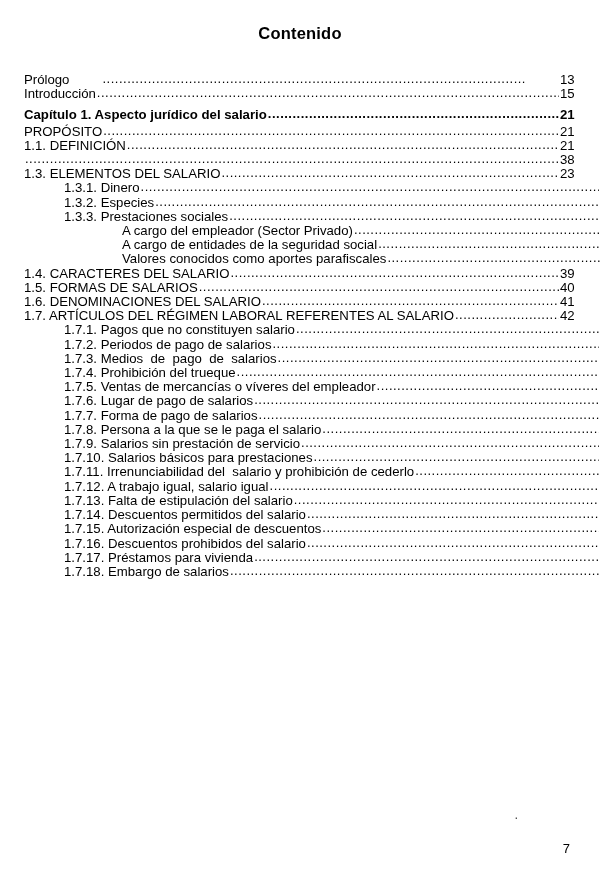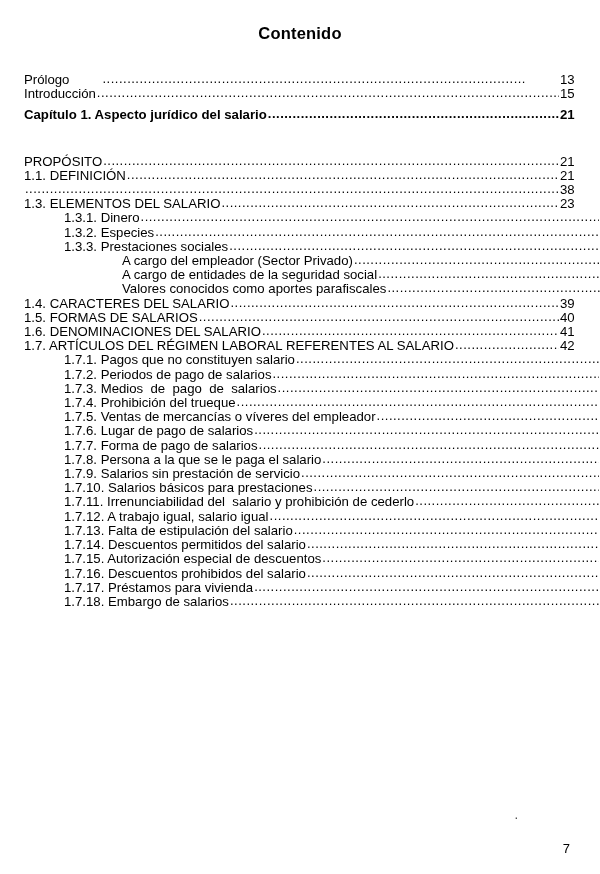--- a/index.html
+++ b/index.html
@@ -61,21 +61,21 @@
     min-width: 16px;
   }
 
   
   .lvl0 { padding-left: 0px; }
   .lvl1 { padding-left: 40px; }
   .lvl2 { padding-left: 98px; }
 
   
   .sp-lg { margin-top: 8px; }
-  .sp-md { margin-top: 33px; }
+  .sp-md { margin-top: 3px; }
   .sp-xs { margin-top: 1px; }
   .sp-0  { margin-top: 3px; gap: 32px; }
 
   .bold { font-weight: bold; }
 
   .footer {
     position: absolute;
     right: 30px;
     bottom: 18px;
     font-size: 13px;

